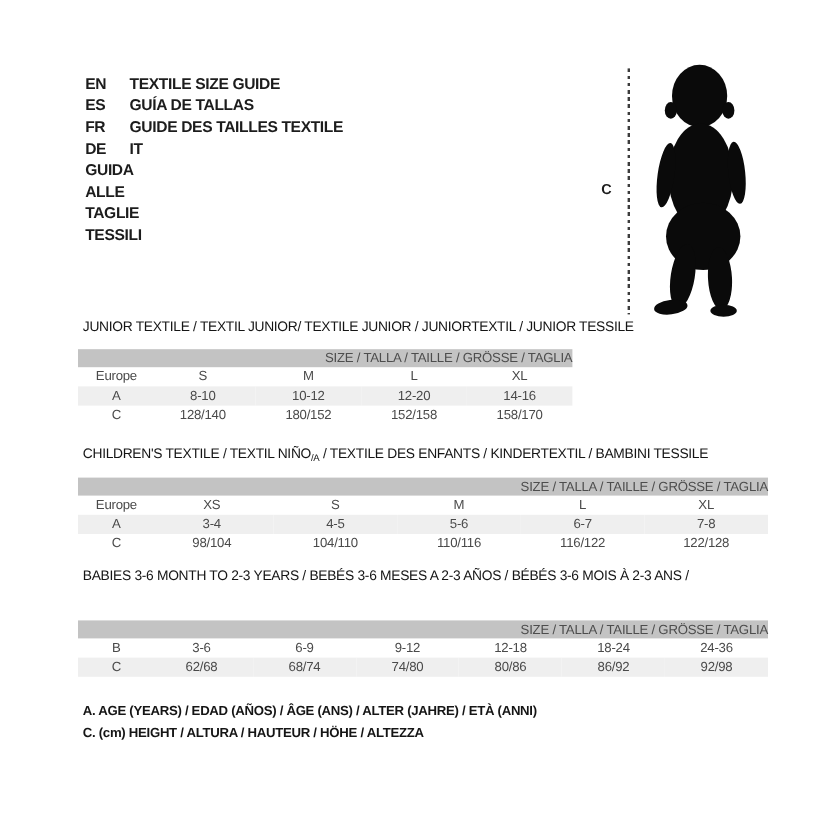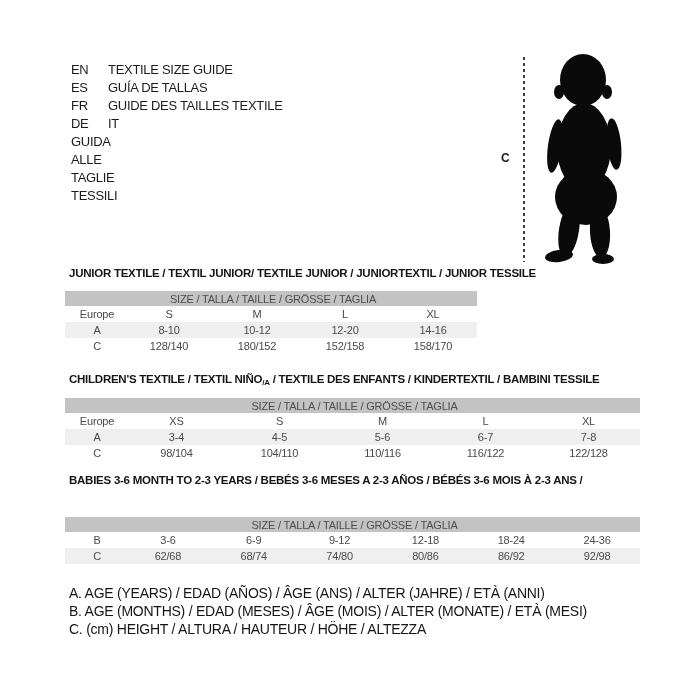--- a/index.html
+++ b/index.html
@@ -5,48 +5,48 @@
   html,body{margin:0;padding:0;}
   body{
     width:700px;height:700px;background:#ffffff;position:relative;overflow:hidden;
     font-family:"Liberation Sans","DejaVu Sans",sans-serif;
     -webkit-font-smoothing:antialiased;
   }
   .abs{position:absolute;}
 
   
   .languages{left:71px;top:61px;display:grid;grid-template-columns:37px auto;
-    font-size:13px;font-weight:normal;color:#1c1c1c;line-height:18px;letter-spacing:-0.3px;}
+    font-size:13px;font-weight:bold;color:#1c1c1c;line-height:18px;letter-spacing:-0.3px;}
 
   
   .height-line{left:523px;top:57px;width:2px;height:205px;
     background:repeating-linear-gradient(to bottom,#3c3c3c 0 3px,transparent 3px 6px);}
   .height-label{left:501px;top:151px;font-size:12px;font-weight:bold;color:#1c1c1c;}
   .baby{left:534px;top:50px;}
 
   
-  .sec-title{font-size:11.5px;font-weight:bold;color:#151515;letter-spacing:-0.25px;line-height:17px;white-space:nowrap;}
+  .sec-title{font-size:11.5px;font-weight:normal;color:#151515;letter-spacing:-0.25px;line-height:17px;white-space:nowrap;}
   .st1{left:69px;top:265px;}
   .st2{left:69px;top:371px;}
   .st3{left:69px;top:472px;}
   .sub{font-size:8px;vertical-align:-2px;}
 
   table.size-table{border-collapse:collapse;table-layout:fixed;position:absolute;
     font-size:11px;color:#4a4a4a;letter-spacing:-0.2px;}
   .t1{left:65px;top:291px;width:412px;}
   .t2{left:65px;top:398px;width:575px;}
   .t3{left:65px;top:517px;width:575px;}
   td{height:16px;padding:0;text-align:center;vertical-align:middle;}
   td.lbl{text-align:center;padding-left:4px;}
-  tr.thead td{background:#c3c3c3;text-align:center;padding-left:4px;height:15px;color:#4d4d4d;}
+  tr.thead td{background:#c3c3c3;text-align:right;padding-left:4px;height:15px;color:#4d4d4d;}
   tr.alt td{background:#efefef;}
   col.c-label{width:60px;}
 
   
-  .footnotes{left:69px;top:584px;font-size:14px;font-weight:normal;color:#151515;
+  .footnotes{left:69px;top:584px;font-size:11px;font-weight:bold;color:#151515;
     line-height:18px;letter-spacing:-0.25px;white-space:nowrap;}
 </style>
 </head>
 <body>
 
 <div class="abs languages">
   <span>EN</span>
   <span>TEXTILE SIZE GUIDE</span>
   <span>ES</span>
   <span>GUÍA DE TALLAS</span>
@@ -187,15 +187,14 @@
     <td>74/80</td>
     <td>80/86</td>
     <td>86/92</td>
     <td>92/98</td>
   </tr>
 </tbody>
   </table>
 
 <div class="abs footnotes">
   <div>A. AGE (YEARS) / EDAD (AÑOS) / ÂGE (ANS) / ALTER (JAHRE) / ETÀ (ANNI)</div>
-  <div>B. AGE (MONTHS) / EDAD (MESES) / ÂGE (MOIS) / ALTER (MONATE) / ETÀ (MESI)</div>
   <div>C. (cm) HEIGHT / ALTURA / HAUTEUR / HÖHE / ALTEZZA</div>
 </div>
 
 </body></html>

